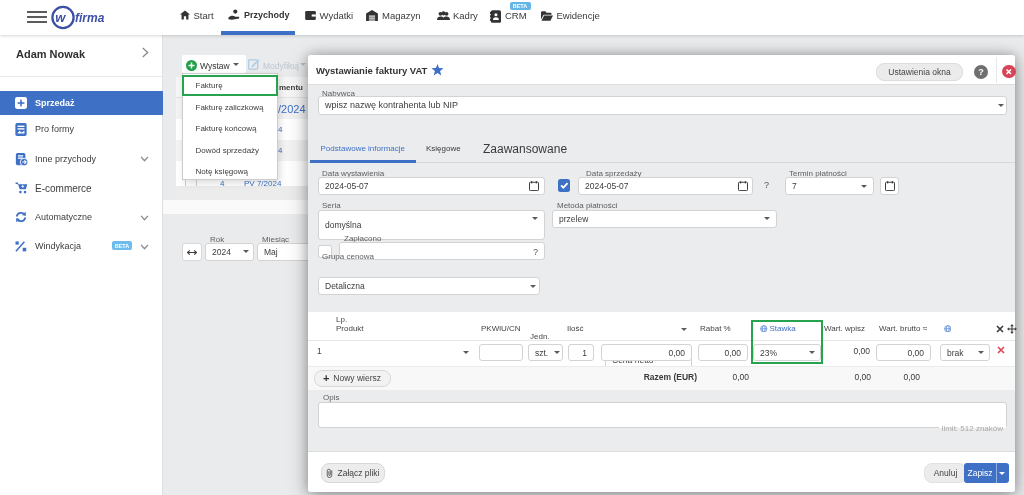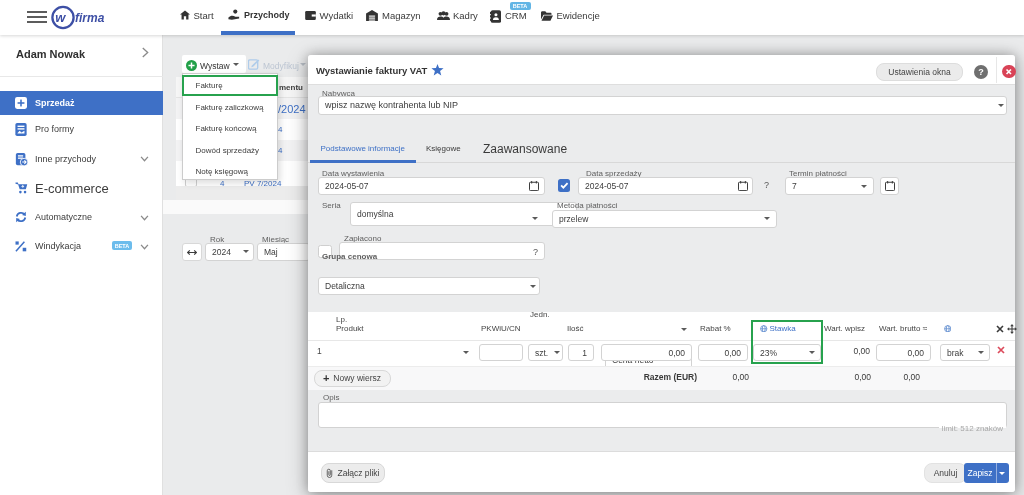--- a/index.html
+++ b/index.html
@@ -141,21 +141,21 @@
 </div>
 
 <div class="abs" style="left:15px;top:182px;">
   <svg width="13" height="12" viewBox="0 0 15 14">
       <path d="M0.5 0.5 L3.2 0.5 L4 2.6 L14.2 2.6 L12.6 8.6 L5.4 8.6 L3.6 3 L0.5 2 Z" fill="#3e70c6"></path>
       <circle cx="6.2" cy="11.8" r="1.5" fill="#3e70c6"></circle>
       <circle cx="11.6" cy="11.8" r="1.5" fill="#3e70c6"></circle>
       <path d="M9 3.4 L9 6 M7.6 4.8 L9 6.2 L10.4 4.8" stroke="#fff" stroke-width="1.1" fill="none"></path>
     </svg>
 </div>
-<div class="txt" style="left:35px;top:184px;font-size:13px;color:#3c3c3c;line-height:9px;">E-commerce</div>
+<div class="txt" style="left:35px;top:184px;font-size:10px;color:#3c3c3c;line-height:9px;">E-commerce</div>
 
 <div class="abs" style="left:15px;top:211px;">
   <svg width="12" height="12" viewBox="0 0 14 14">
       <path d="M2 6.4 A5.2 5.2 0 0 1 11.3 4.2" fill="none" stroke="#3e70c6" stroke-width="2"></path>
       <path d="M12.6 0.8 L12.6 5.8 L8.2 4.6 Z" fill="#3e70c6"></path>
       <path d="M12 7.6 A5.2 5.2 0 0 1 2.7 9.8" fill="none" stroke="#3e70c6" stroke-width="2"></path>
       <path d="M1.4 13.2 L1.4 8.2 L5.8 9.4 Z" fill="#3e70c6"></path>
     </svg>
 </div>
 <div class="txt" style="left:35px;top:213px;font-size:9px;color:#3c3c3c;line-height:9px;">Automatyczne</div>
@@ -289,41 +289,41 @@
   <div class="caret" style="left:553px;top:129.5px;"></div>
   <div class="abs" style="left:572px;top:122px;width:19px;height:18px;background:#fff;border:1px solid #d3d3d3;border-radius:3px;display:flex;align-items:center;justify-content:center;">
     <svg width="10" height="10" viewBox="0 0 12 12">
         <rect x="0.6" y="1.5" width="10.8" height="10" rx="1" fill="none" stroke="#3c3c3c" stroke-width="1.2"></rect>
         <line x1="3.2" y1="0" x2="3.2" y2="3" stroke="#3c3c3c" stroke-width="1.2"></line>
         <line x1="8.8" y1="0" x2="8.8" y2="3" stroke="#3c3c3c" stroke-width="1.2"></line>
       </svg>
   </div>
 
   <div class="lbl" style="left:14px;top:145.5px;">Seria</div>
-  <div class="inp" style="left:10px;top:147px;width:227px;height:24px;margin-left:32px;">domyślna</div>
+  <div class="inp" style="left:10px;top:155px;width:227px;height:30px;">domyślna</div>
   <div class="caret" style="left:224px;top:162px;"></div>
   <div class="lbl" style="left:249px;top:145.5px;">Metoda płatności</div>
   <div class="inp" style="left:244px;top:154.5px;width:225px;height:18px;">przelew</div>
   <div class="caret" style="left:456px;top:162px;"></div>
 
   <div class="abs" style="left:10px;top:189.5px;width:13.5px;height:13.5px;background:#fff;border:1px solid #cfcfcf;border-radius:2.5px;"></div>
   <div class="lbl" style="left:36px;top:178.5px;">Zapłacono</div>
   <div class="inp" style="left:31px;top:187px;width:206px;height:18px;"></div>
   <div class="txt" style="left:225px;top:192.5px;font-size:9px;color:#555;line-height:9px;">?</div>
 
-  <div class="lbl" style="left:14px;top:197px;font-weight:bold;">Grupa cenowa</div>
+  <div class="lbl" style="left:14px;top:197px;">Grupa cenowa</div>
   <div class="inp" style="left:10px;top:222px;width:222px;height:18px;">Detaliczna</div>
   <div class="caret" style="left:222px;top:229.5px;"></div>
 
   <div class="abs" style="left:0;top:257px;width:707px;height:78px;background:#fff;"></div>
   <div class="abs" style="left:0;top:284.5px;width:707px;height:1px;background:#e7e7e7;"></div>
   <div class="txt" style="left:7px;top:261px;font-size:8px;color:#454545;line-height:8px;margin-left:21px;">Lp.</div>
   <div class="txt" style="left:28px;top:269.5px;font-size:8px;color:#454545;line-height:8px;">Produkt</div>
   <div class="txt" style="left:173px;top:269.5px;font-size:8px;color:#454545;line-height:8px;">PKWiU/CN</div>
-  <div class="txt" style="left:222px;top:256px;font-size:8px;color:#454545;line-height:8px;">Jedn.</div>
+  <div class="txt" style="left:222px;top:278px;font-size:8px;color:#454545;line-height:8px;">Jedn.</div>
   <div class="txt" style="left:259px;top:269.5px;font-size:8px;color:#454545;line-height:8px;">Ilość</div>
   <div class="inp" style="left:297px;top:265.5px;width:87px;height:18px;margin-top:30px;">Cena netto</div>
   <div class="caret" style="left:373px;top:272.5px;"></div>
   <div class="txt" style="left:392px;top:269.5px;font-size:8px;color:#454545;line-height:8px;">Rabat %</div>
   <div class="abs" style="left:452px;top:269.5px;">
     <svg width="7.5" height="7.5" viewBox="0 0 10 10">
         <circle cx="5" cy="5" r="4.2" fill="none" stroke="#5585cc" stroke-width="1"></circle>
         <ellipse cx="5" cy="5" rx="1.9" ry="4.2" fill="none" stroke="#5585cc" stroke-width="1"></ellipse>
         <line x1="0.8" y1="5" x2="9.2" y2="5" stroke="#5585cc" stroke-width="1"></line>
       </svg>

